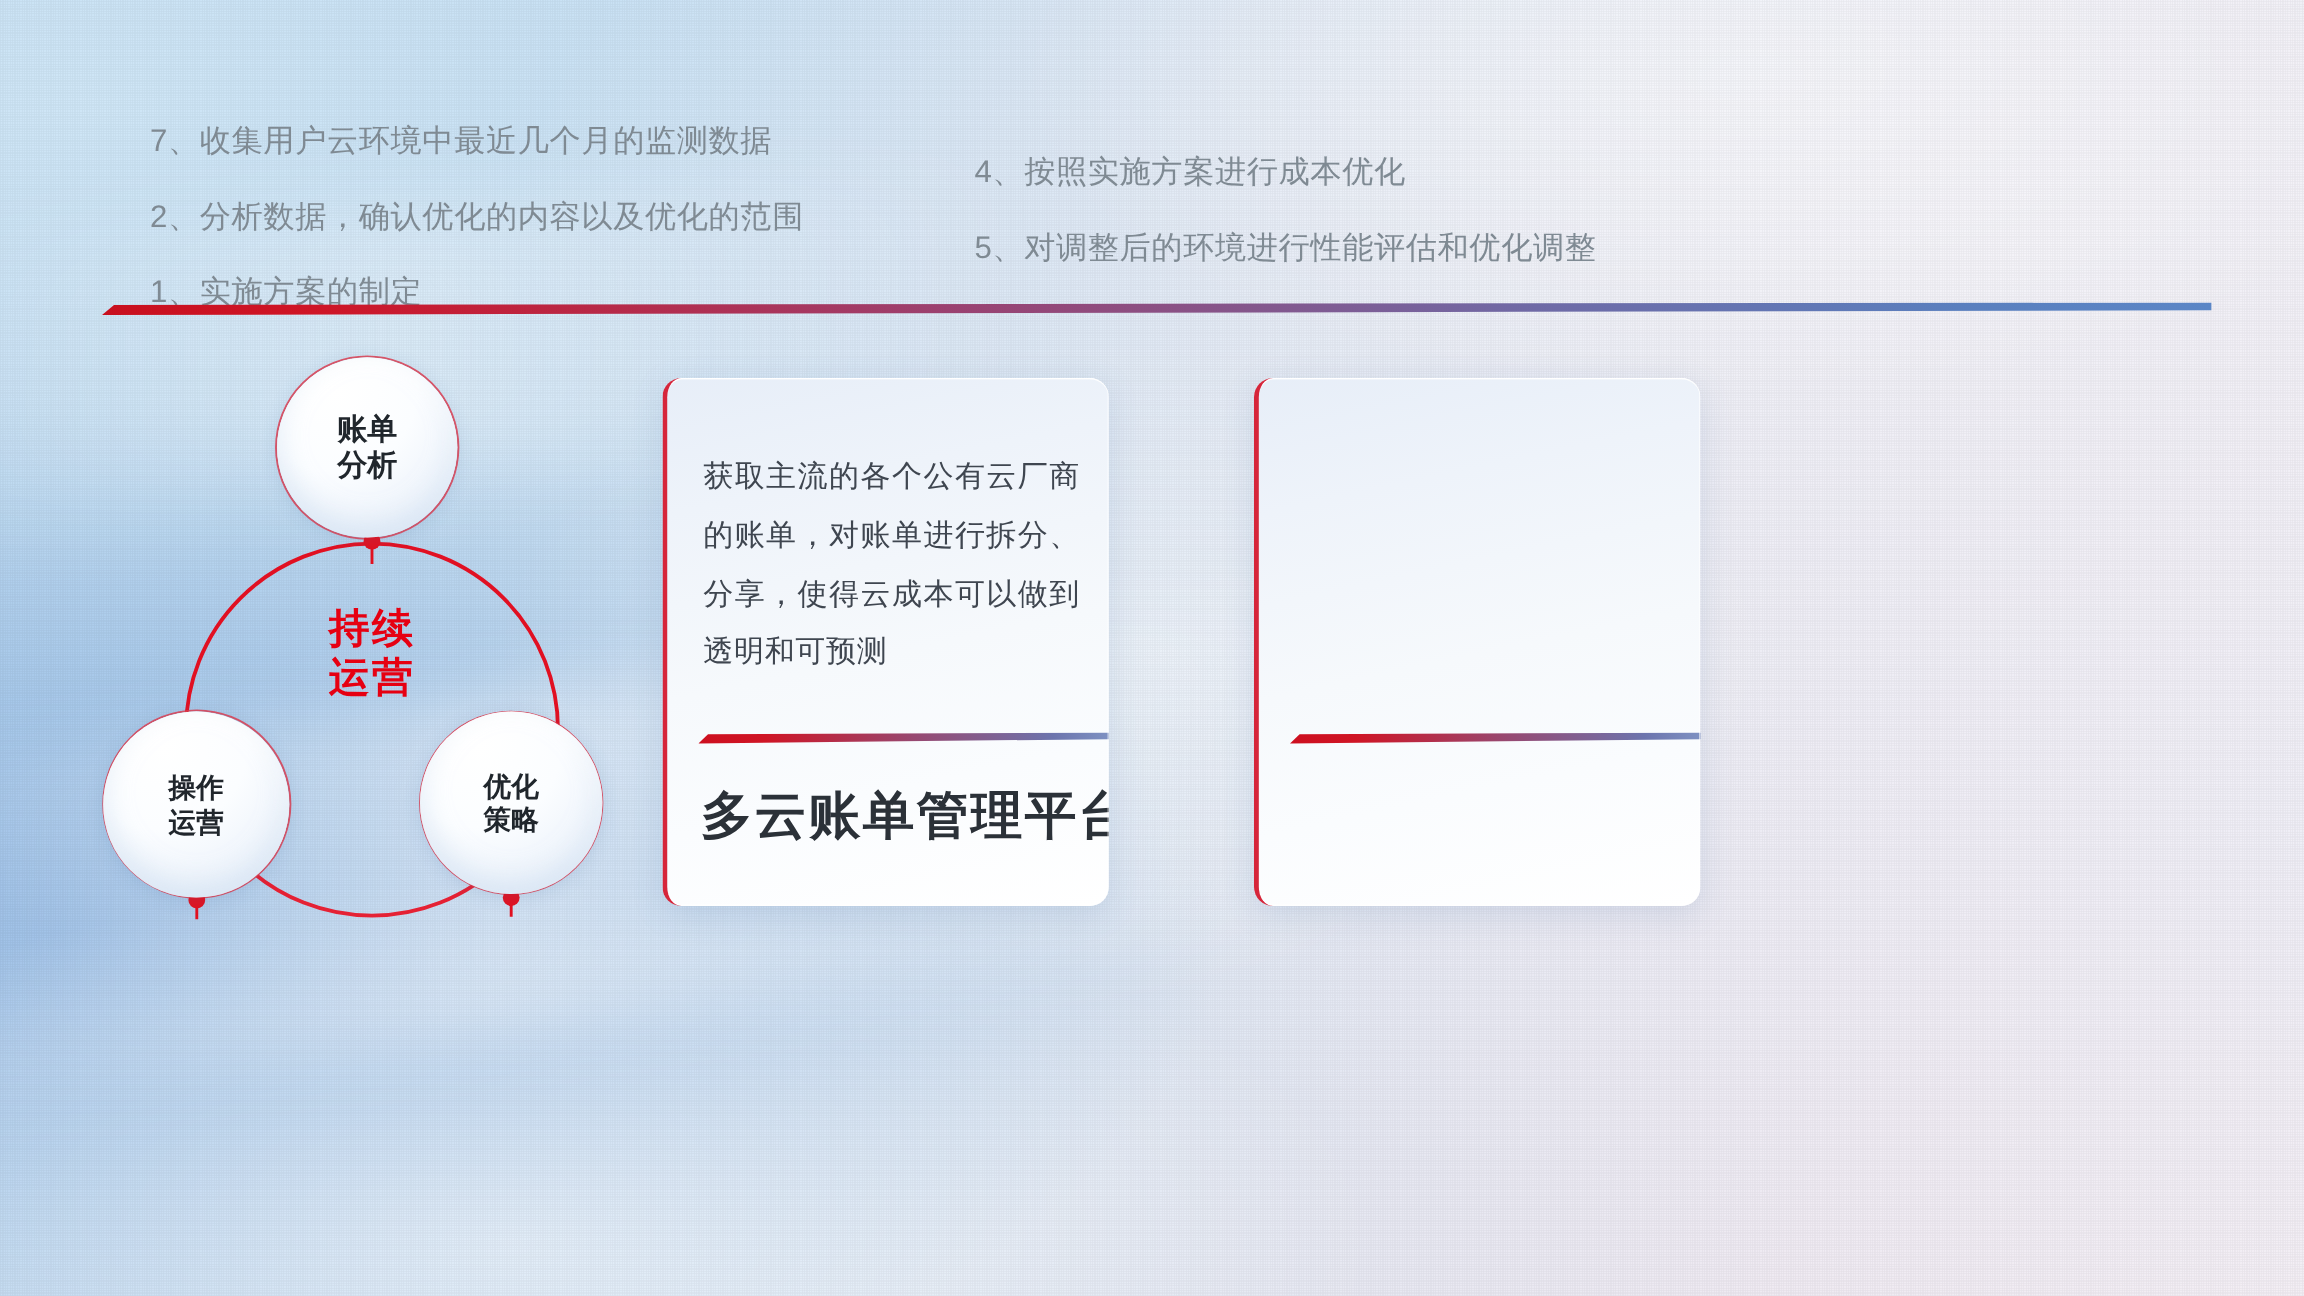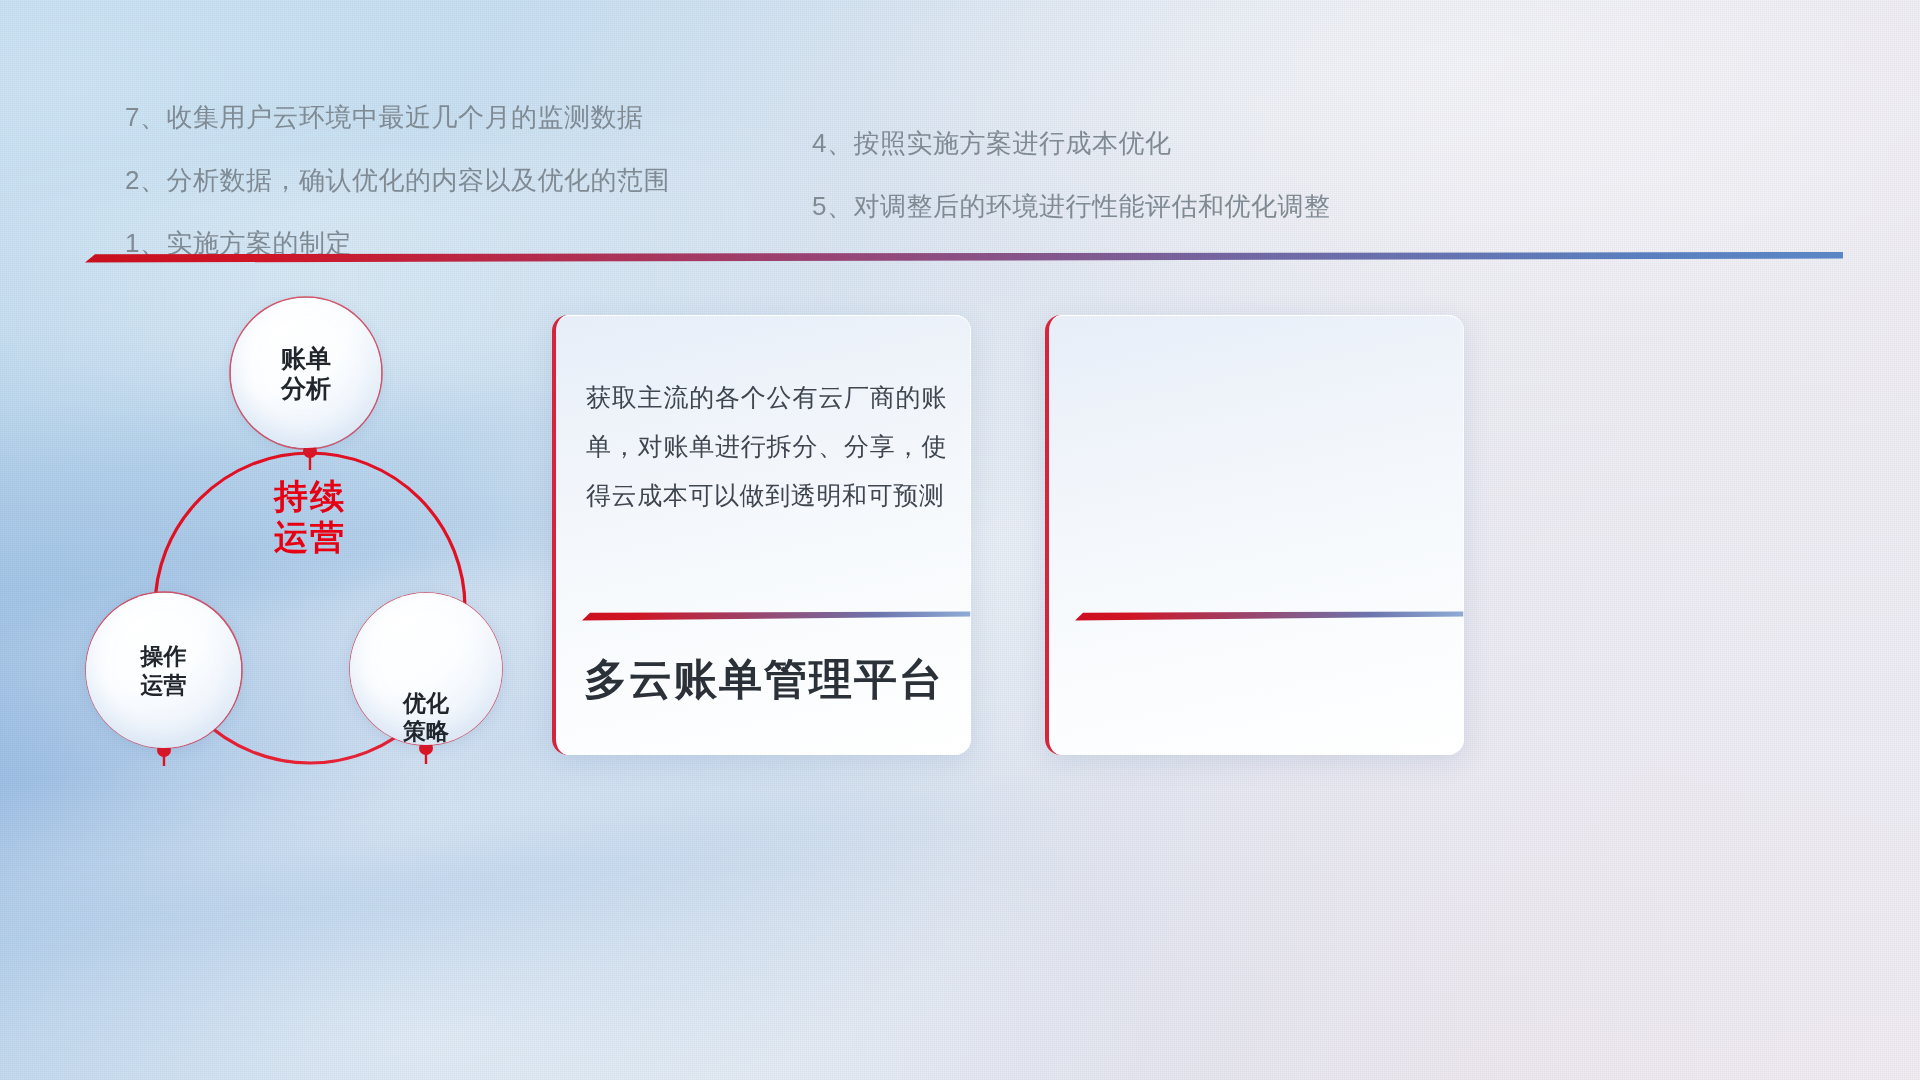--- a/index.html
+++ b/index.html
@@ -63,30 +63,30 @@
     position:absolute;border-radius:50%;
     background:
       radial-gradient(120% 120% at 32% 18%, #ffffff 0%, #fbfdff 38%, #eaf1fa 72%, #dce8f6 100%);
     box-shadow:0 2px 14px rgba(80,120,170,.18), inset 0 -10px 22px rgba(200,218,238,.55), inset 0 8px 16px rgba(255,255,255,.95);
     display:flex;align-items:center;justify-content:center;text-align:center;
     color:#20262c;font-weight:700;line-height:1.22;
   }
   .bubble .cap{pointer-events:none;}
   #bubble-top{left:153px;top:10px;width:150px;height:150px;font-size:25px;}
   #bubble-bl{left:8px;top:305px;width:155px;height:155px;font-size:23px;}
-  #bubble-br{left:272px;top:305px;width:152px;height:152px;font-size:23px;align-items:flex-end;}
+  #bubble-br{left:272px;top:305px;width:152px;height:152px;font-size:23px;}
   #venn-center{
     position:absolute;left:152px;top:188px;width:160px;height:110px;
-    display:flex;align-items:flex-start;justify-content:center;text-align:center;
+    display:flex;align-items:flex-end;justify-content:center;text-align:center;
     color:#e60012;font-weight:900;font-size:34px;line-height:1.2;letter-spacing:2px;
   }
 
   
   .card{
-    position:absolute;top:315px;width:419px;height:440px;
+    position:absolute;top:315px;width:372px;height:440px;
     border-radius:16px;
     border-left:4px solid #d6253a;
     background:linear-gradient(168deg,#e7eef8 0%,#eef3fa 22%,#f6f9fc 52%,#fafcfe 74%,#ffffff 100%);
     box-shadow:0 6px 26px rgba(90,125,170,.17), inset 0 1px 0 rgba(255,255,255,.9);
     box-sizing:border-box;
     overflow:hidden;
     padding-left:48px;
   }
   .card::after{
     content:"";position:absolute;inset:0;border-radius:14px;

